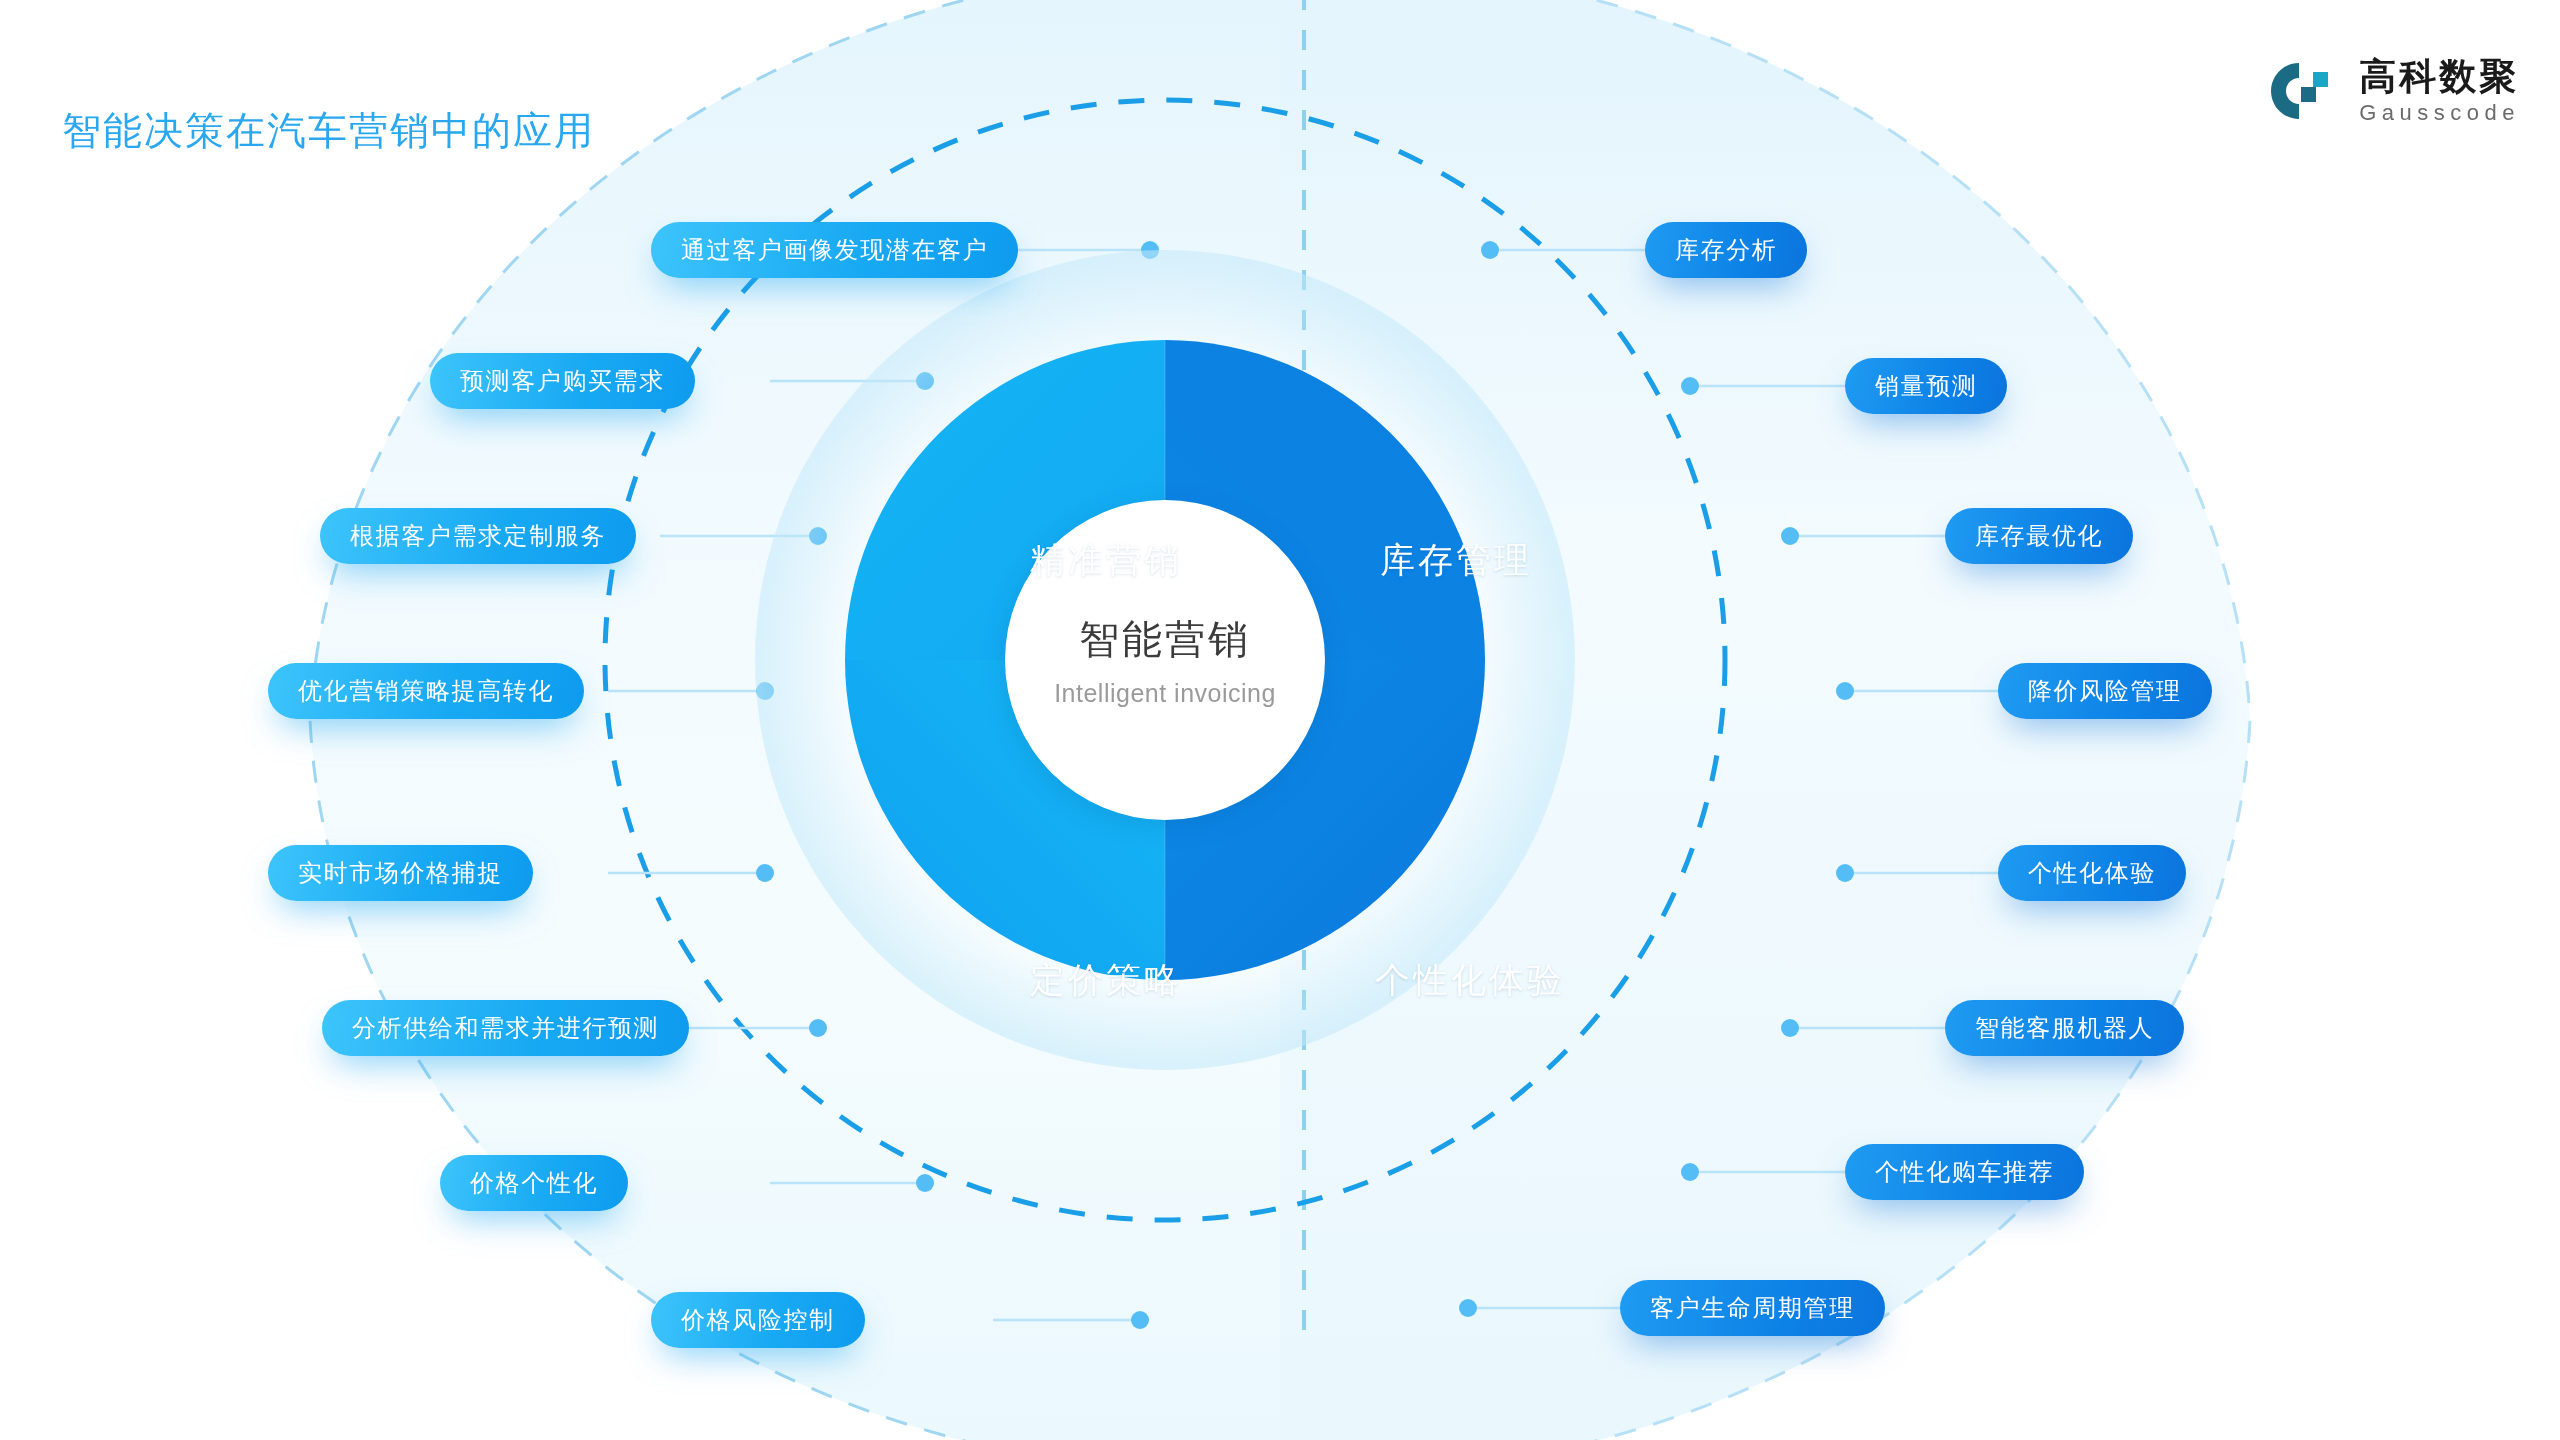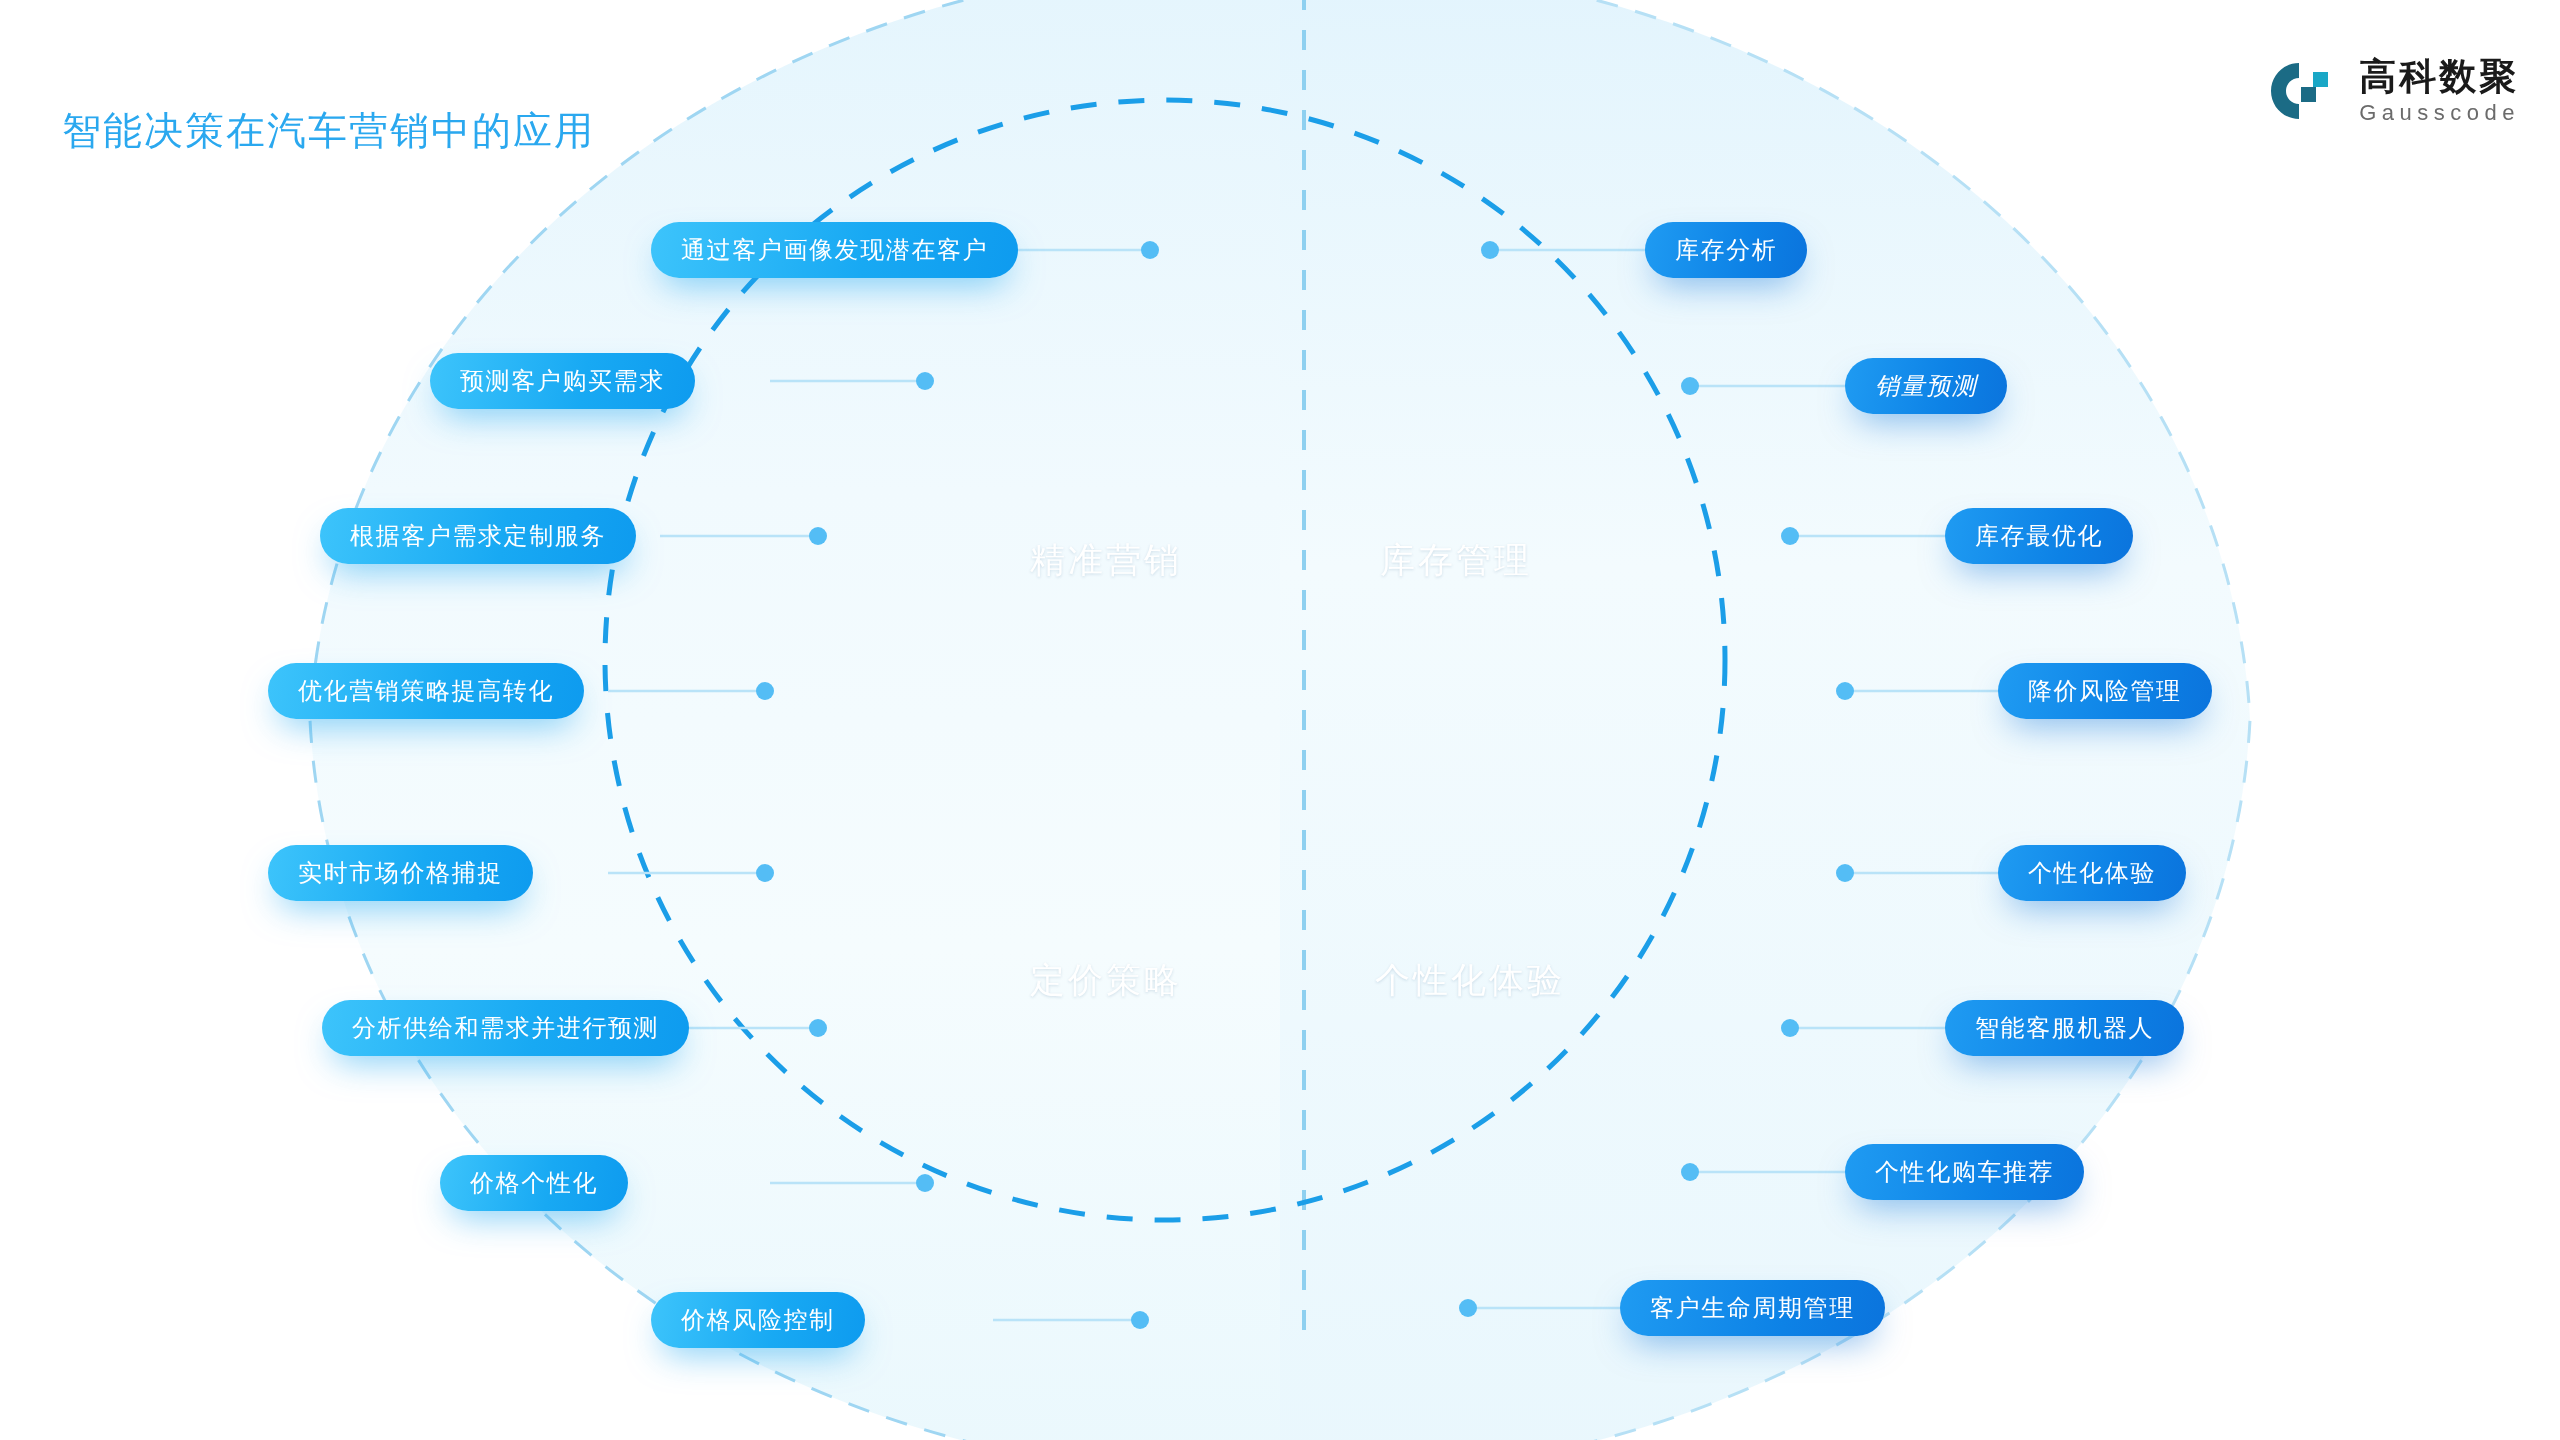--- a/index.html
+++ b/index.html
@@ -272,37 +272,51 @@
       <circle cx="1690" cy="386" r="9"></circle>
       <circle cx="1790" cy="536" r="9"></circle>
       <circle cx="1845" cy="691" r="9"></circle>
       <circle cx="1845" cy="873" r="9"></circle>
       <circle cx="1790" cy="1028" r="9"></circle>
       <circle cx="1690" cy="1172" r="9"></circle>
       <circle cx="1468" cy="1308" r="9"></circle>
     </g>
   </svg>
 
+  <div class="donut-wrap">
+    <div class="donut-glow"></div>
+    <div class="donut">
+      <div class="quad q-tl"></div>
+      <div class="quad q-tr"></div>
+      <div class="quad q-bl"></div>
+      <div class="quad q-br"></div>
+      <div class="donut-seam"></div>
+    </div>
+    <div class="hub">
+      <div class="hub-title">智能营销</div>
+      <div class="hub-sub">Intelligent invoicing</div>
+    </div>
+  </div>
 
   <div class="quad-label ql-tl">精准营销</div>
   <div class="quad-label ql-tr">库存管理</div>
   <div class="quad-label ql-bl">定价策略</div>
   <div class="quad-label ql-br">个性化体验</div>
 
   <div class="pill left" style="left:651px;  top:222px;">通过客户画像发现潜在客户</div>
   <div class="pill left" style="left:430px;  top:353px;">预测客户购买需求</div>
   <div class="pill left" style="left:320px;  top:508px;">根据客户需求定制服务</div>
   <div class="pill left" style="left:268px;  top:663px;">优化营销策略提高转化</div>
   <div class="pill left" style="left:268px;  top:845px;">实时市场价格捕捉</div>
   <div class="pill left" style="left:322px;  top:1000px;">分析供给和需求并进行预测</div>
   <div class="pill left" style="left:440px;  top:1155px;">价格个性化</div>
   <div class="pill left" style="left:651px;  top:1292px;">价格风险控制</div>
 
   <div class="pill right" style="left:1645px; top:222px;">库存分析</div>
-  <div class="pill right" style="left:1845px; top:358px;font-style:italic;">销量预测</div>
+  <div class="pill right" style="left:1845px; top:358px;">销量预测</div>
   <div class="pill right" style="left:1945px; top:508px;">库存最优化</div>
   <div class="pill right" style="left:1998px; top:663px;">降价风险管理</div>
   <div class="pill right" style="left:1998px; top:845px;">个性化体验</div>
   <div class="pill right" style="left:1945px; top:1000px;">智能客服机器人</div>
   <div class="pill right" style="left:1845px; top:1144px;">个性化购车推荐</div>
   <div class="pill right" style="left:1620px; top:1280px;">客户生命周期管理</div>
 
 </div>
 
 </body></html>

